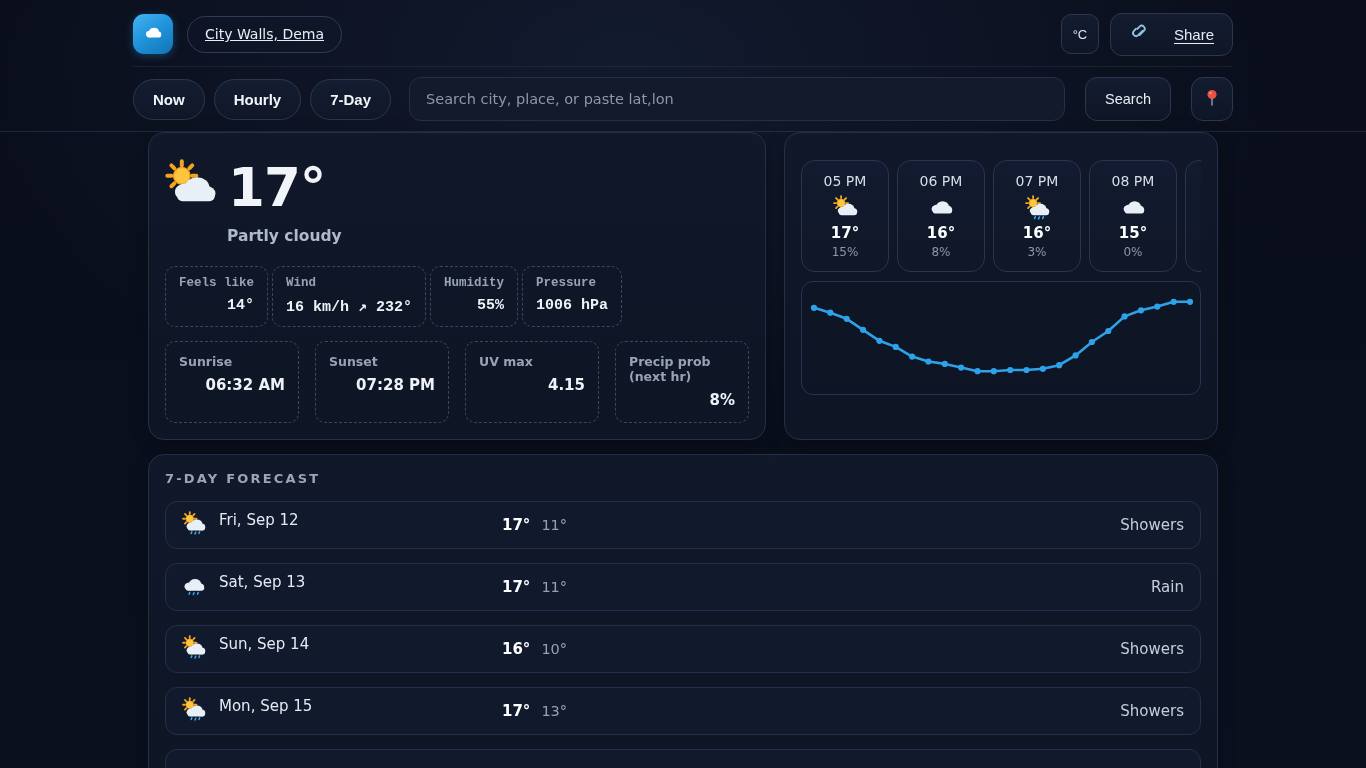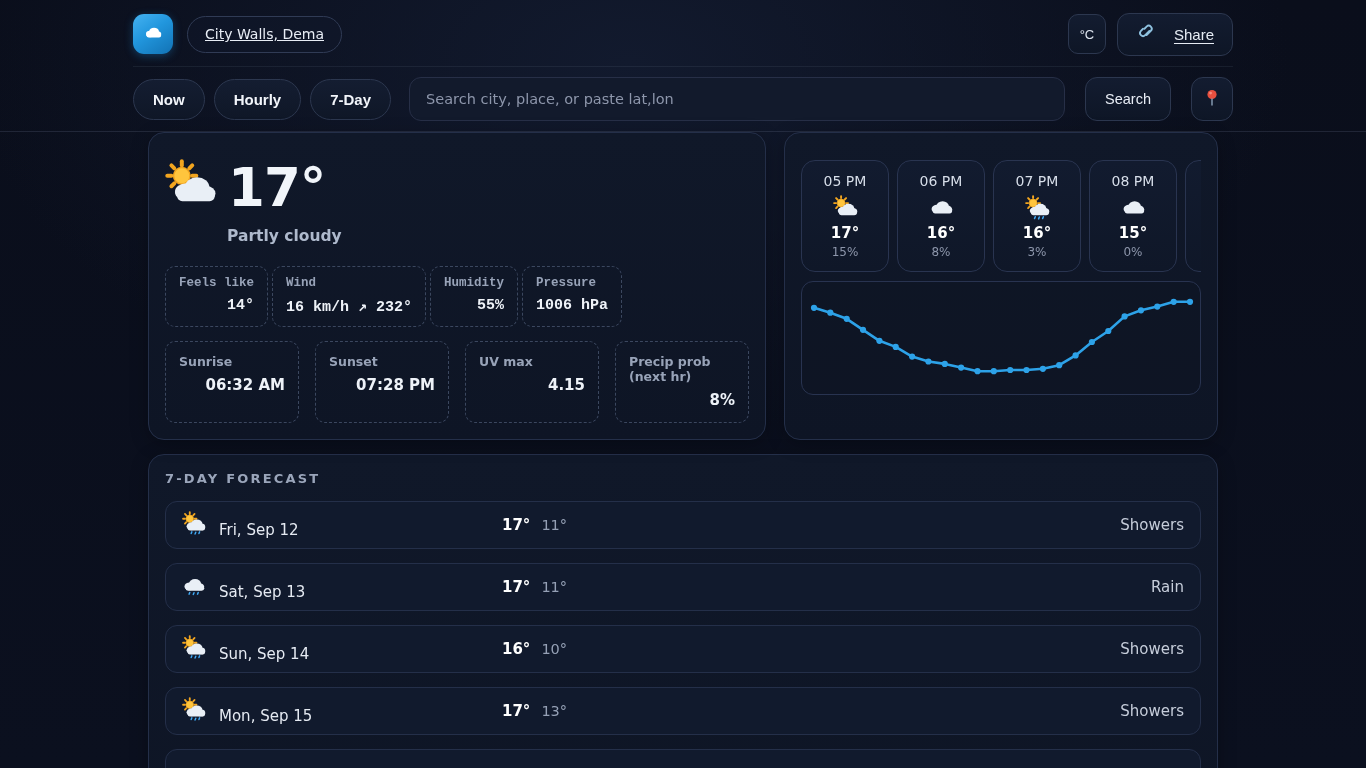--- a/index.html
+++ b/index.html
@@ -31,21 +31,21 @@
     text-decoration:underline;
   }
   .unit-btn {
     width:38px; height:40px; border-radius:10px; border:1px solid #2c374f;
     background:linear-gradient(180deg,#131c30,#0e1626); color:#dfe6f0;
     font-size:13px; display:flex; align-items:center; justify-content:center; cursor:pointer;
   }
   .share-btn {
     margin-left:11px; height:43px; padding:0 18px; border-radius:12px;
     border:1px solid #2c374f; background:linear-gradient(180deg,#131c30,#0e1626);
-    display:flex; align-items:center; gap:14px; cursor:pointer;
+    display:flex; align-items:center; gap:21px; cursor:pointer;
   }
   .share-btn .label { font-size:15px; color:#e6ecf4; text-decoration:underline; text-underline-offset:3px; }
   .hdivider { border-top:1px solid rgba(148,163,190,0.10); margin-top:10px; }
   .hrow2 { margin-top:10px; margin-bottom:10px; gap:8px; }
   .pill {
     height:41px; padding:0 19px; border-radius:21px; border:1px solid #2c374f;
     background:linear-gradient(180deg,#141d31,#0f1727); color:#f2f5fa;
     font-size:15px; font-weight:700; display:flex; align-items:center; cursor:pointer;
   }
   .pill + .pill { margin-left:1px; }
@@ -108,21 +108,21 @@
   }
 
   
   .forecast-card { margin-top:14px; min-height:400px; }
   .day-rows { display:flex; flex-direction:column; gap:14px; margin-top:15px; }
   .day-row {
     height:48px; border-radius:12px; border:1px solid #242f49; background:#111a2d;
     display:grid; grid-template-columns:320px 1fr auto; align-items:center;
     padding:0 16px; cursor:pointer;
   }
-  .day-left { display:flex; align-items:flex-end; gap:13px; }
+  .day-left { display:flex; align-items:flex-start; gap:13px; }
   .day-label { font-size:15px; color:#e5eaf2; }
   .day-temps { display:flex; align-items:baseline; gap:11px; }
   .day-hi { font-size:15px; font-weight:700; color:#ffffff; }
   .day-lo { font-size:14.5px; color:#95a0b5; }
   .day-cond { font-size:15px; color:#c6cdda; }
 </style>
 </head>
 <body>
 
 <header>

